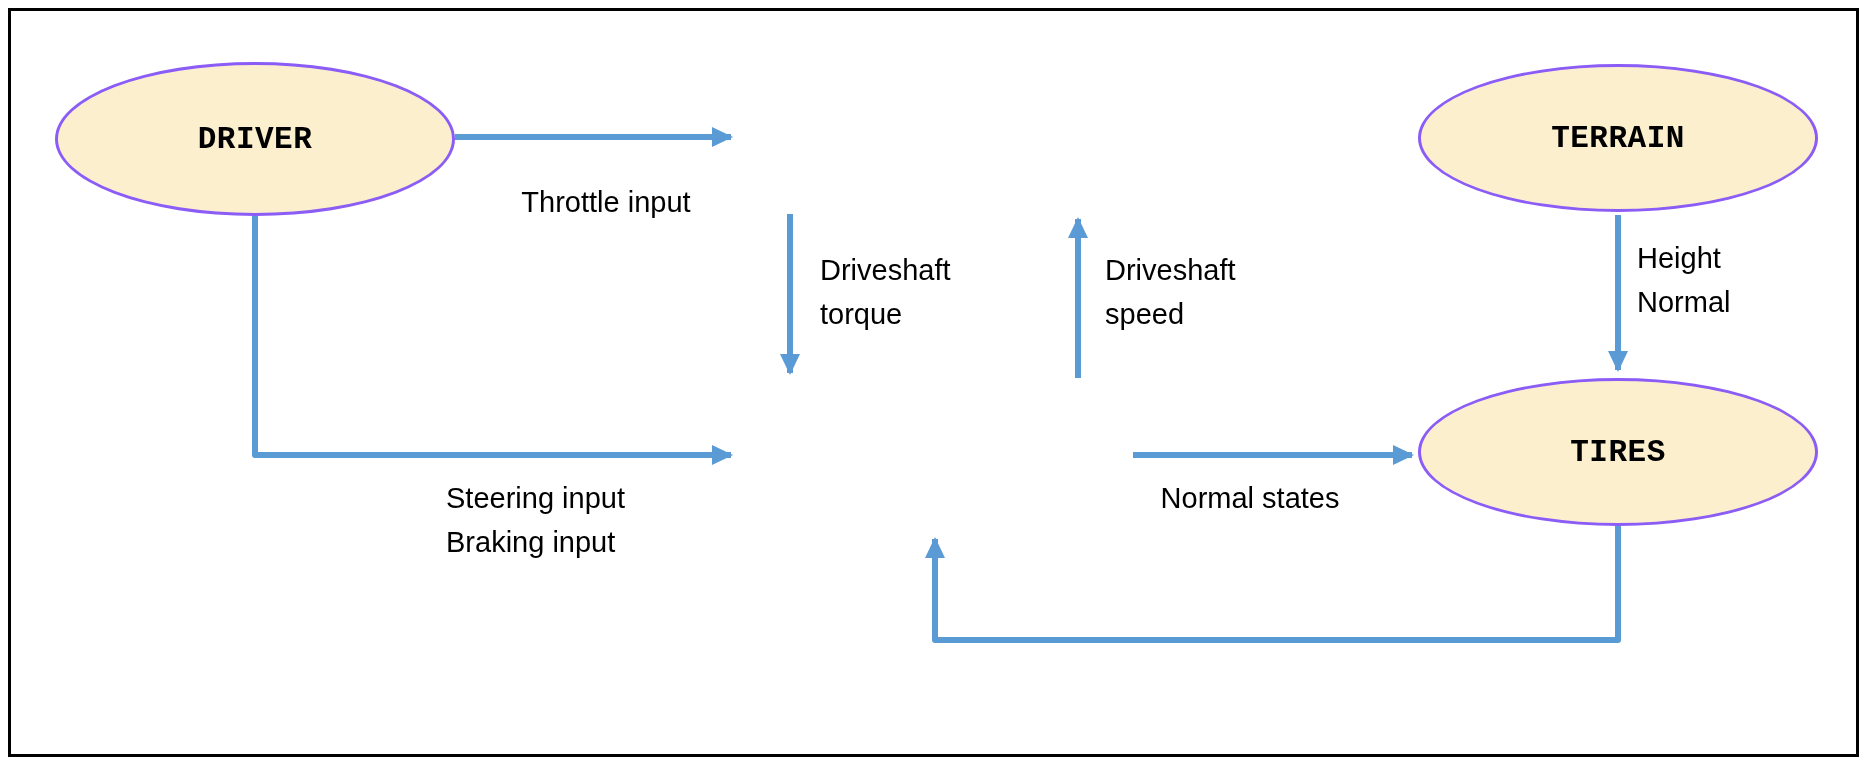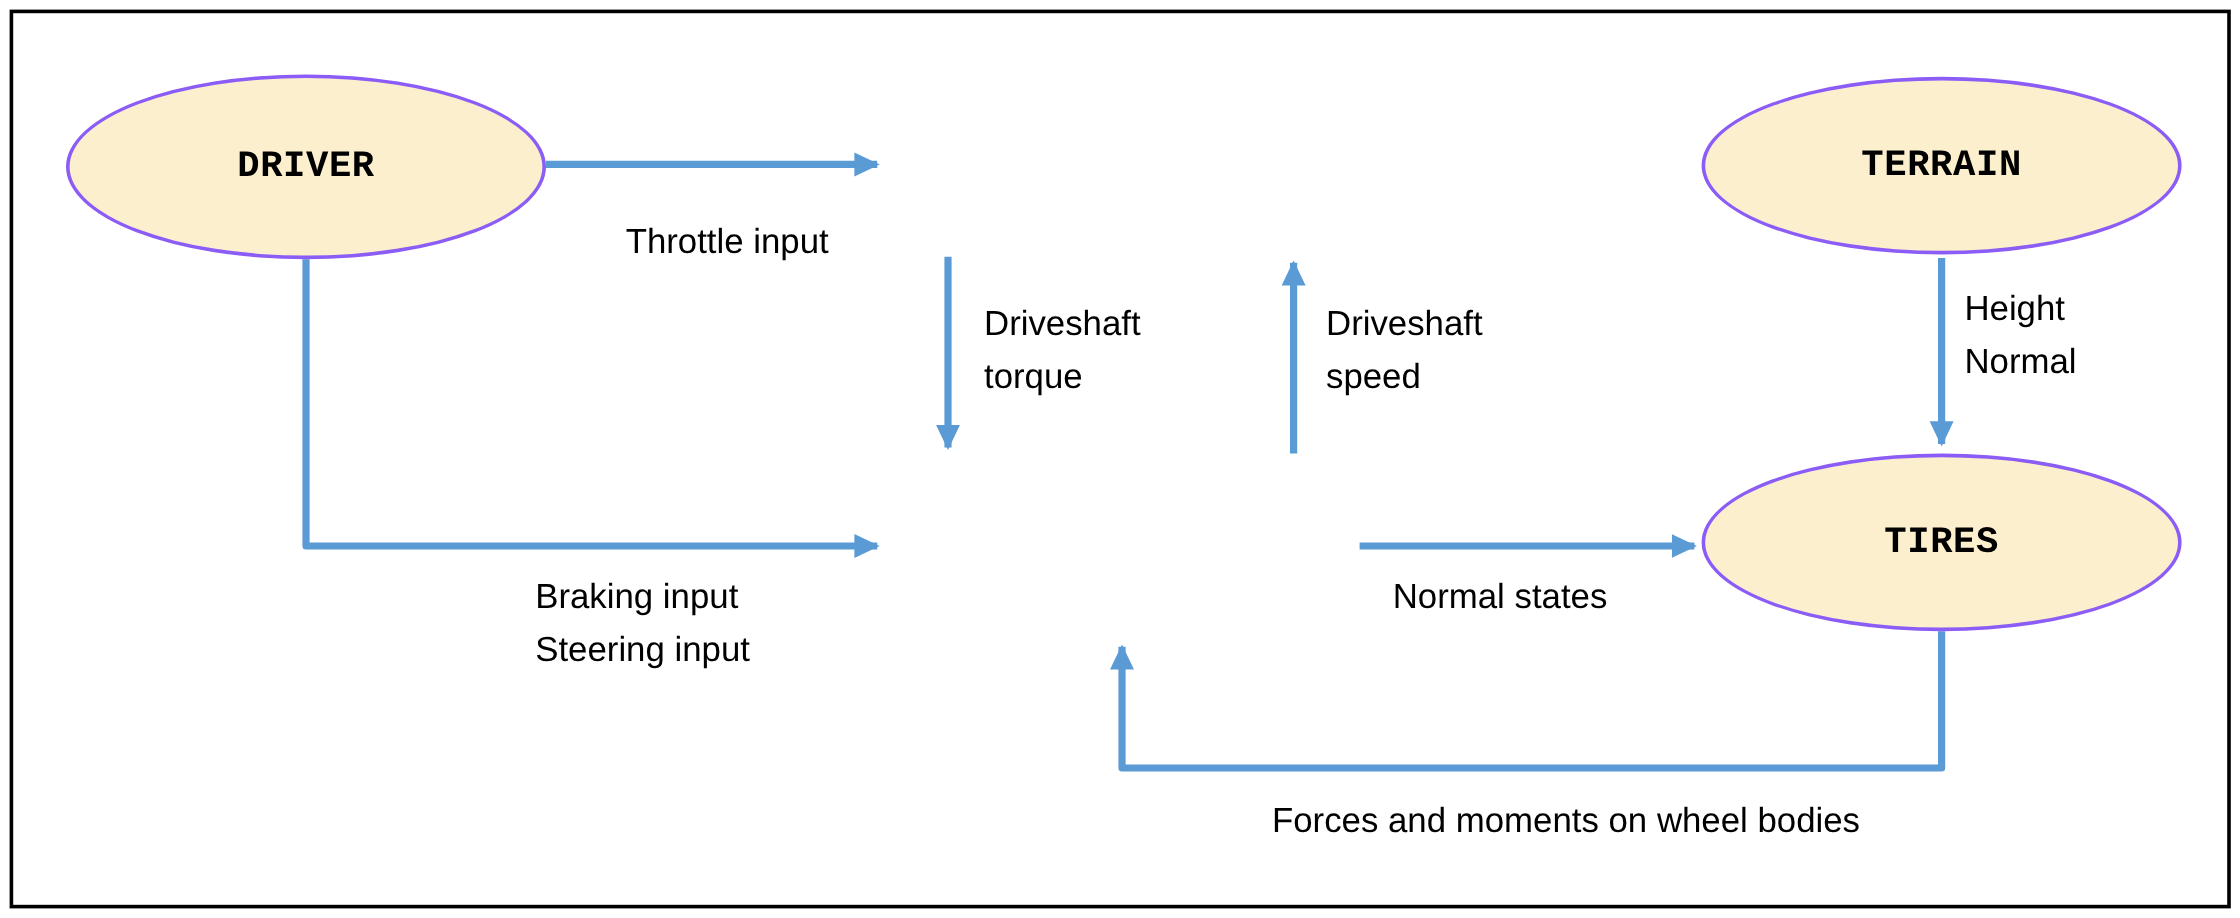--- a/index.html
+++ b/index.html
@@ -111,23 +111,22 @@
     <span>Driveshaft</span>
     <span>speed</span>
   </div>
 
   <div class="edge-label" style="left:1637px; top:236px;">
     <span>Height</span>
     <span>Normal</span>
   </div>
 
   <div class="edge-label" style="left:446px; top:476px;">
+    <span>Steering input</span>
     <span>Braking input</span>
-    <span>Steering input</span>
   </div>
 
   <div class="edge-label centered" style="left:1250px; top:476px;">Normal states</div>
 
-  <div class="edge-label centered" style="left:1305px; top:662px;">Forces and moments on wheel bodies</div>
 
   <div class="frame"></div>
 
 </div>
 
 </body></html>

